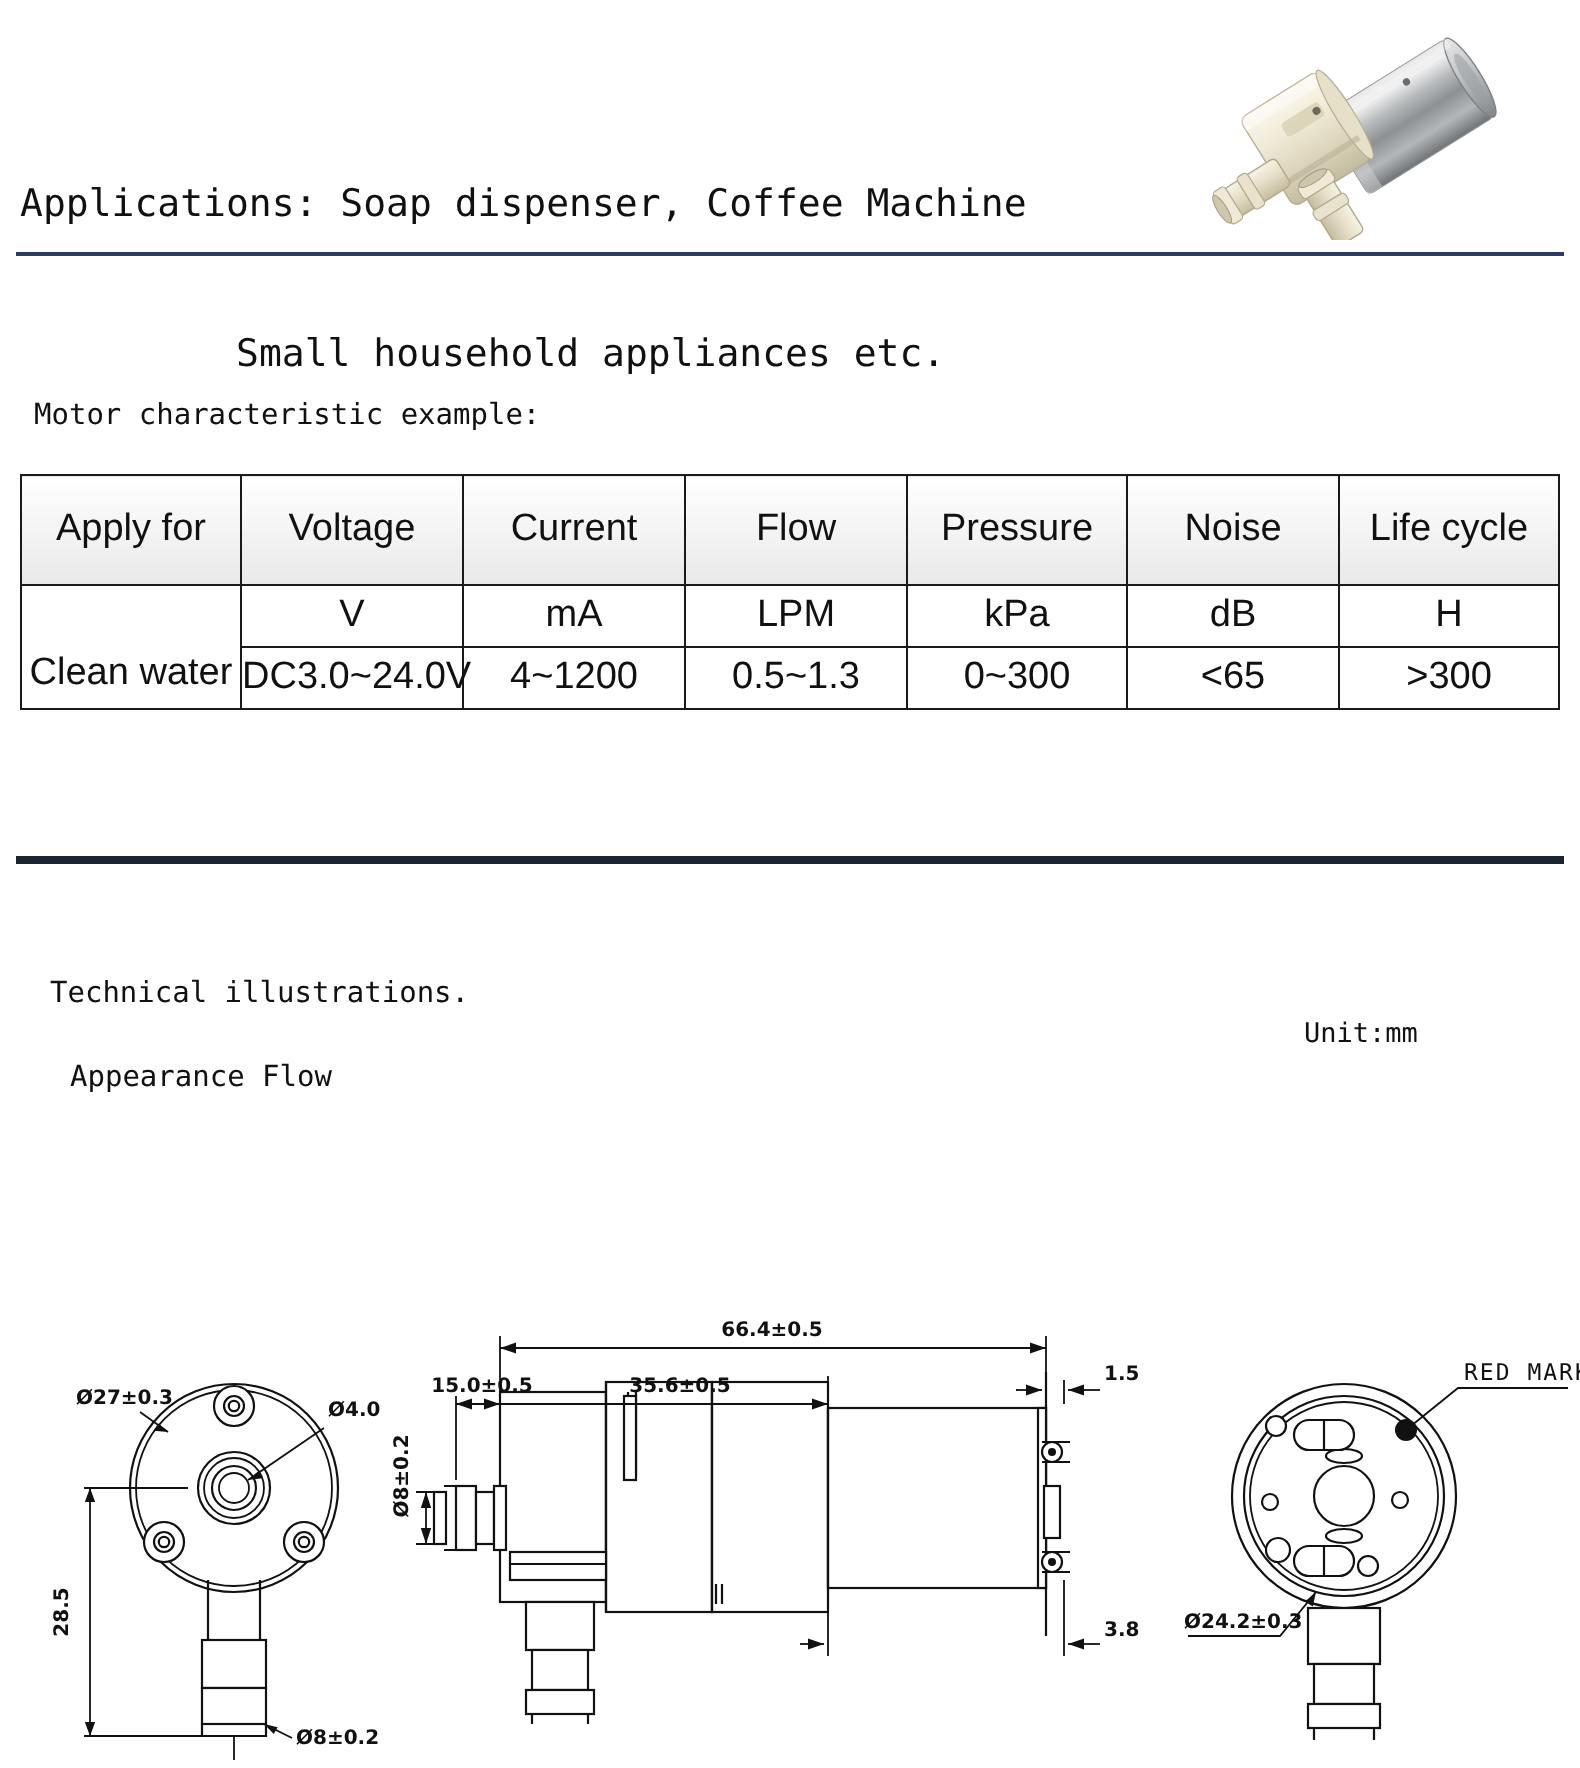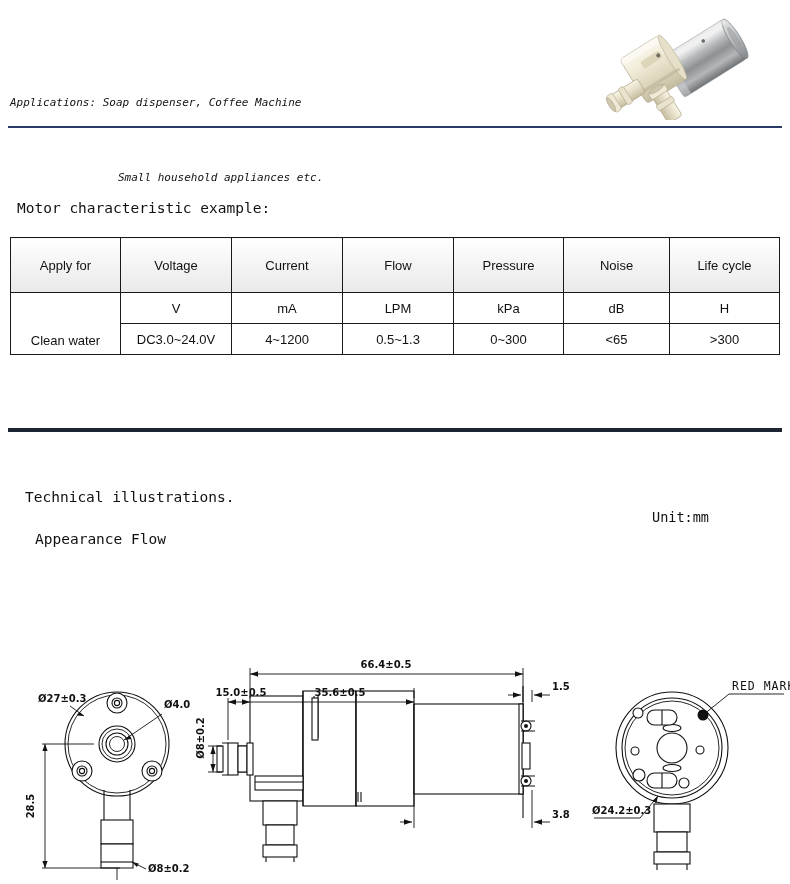--- a/index.html
+++ b/index.html
@@ -15,26 +15,25 @@
     font-family: "DejaVu Sans Mono", monospace;
     color: #111111;
   }
 
   
   .apps-block {
     position: absolute;
     left: 10px;
     top: 40px;
     font-family: "DejaVu Sans Mono", monospace;
-    font-size: 11px;
+    font-size: 19px;
     line-height: 25px;
     color: #111;
     white-space: pre;
     letter-spacing: 0px;
-    font-style: italic;
   }
   .apps-line2 { padding-left: 108px; }
 
   
   .photo {
     position: absolute;
     left: 605px;
     top: 2px;
     width: 180px;
     height: 118px;
@@ -76,21 +75,21 @@
 
   
   .spec-table {
     position: absolute;
     left: 10px;
     top: 237px;
     width: 769px;
     border-collapse: collapse;
     table-layout: fixed;
     font-family: "Liberation Sans", sans-serif;
-    font-size: 13px;
+    font-size: 19px;
     color: #111;
     background: #ffffff;
   }
   .spec-table td, .spec-table th {
     border: 1.6px solid #1a1a1a;
     text-align: center;
     vertical-align: middle;
     padding: 0;
     font-weight: normal;
   }

